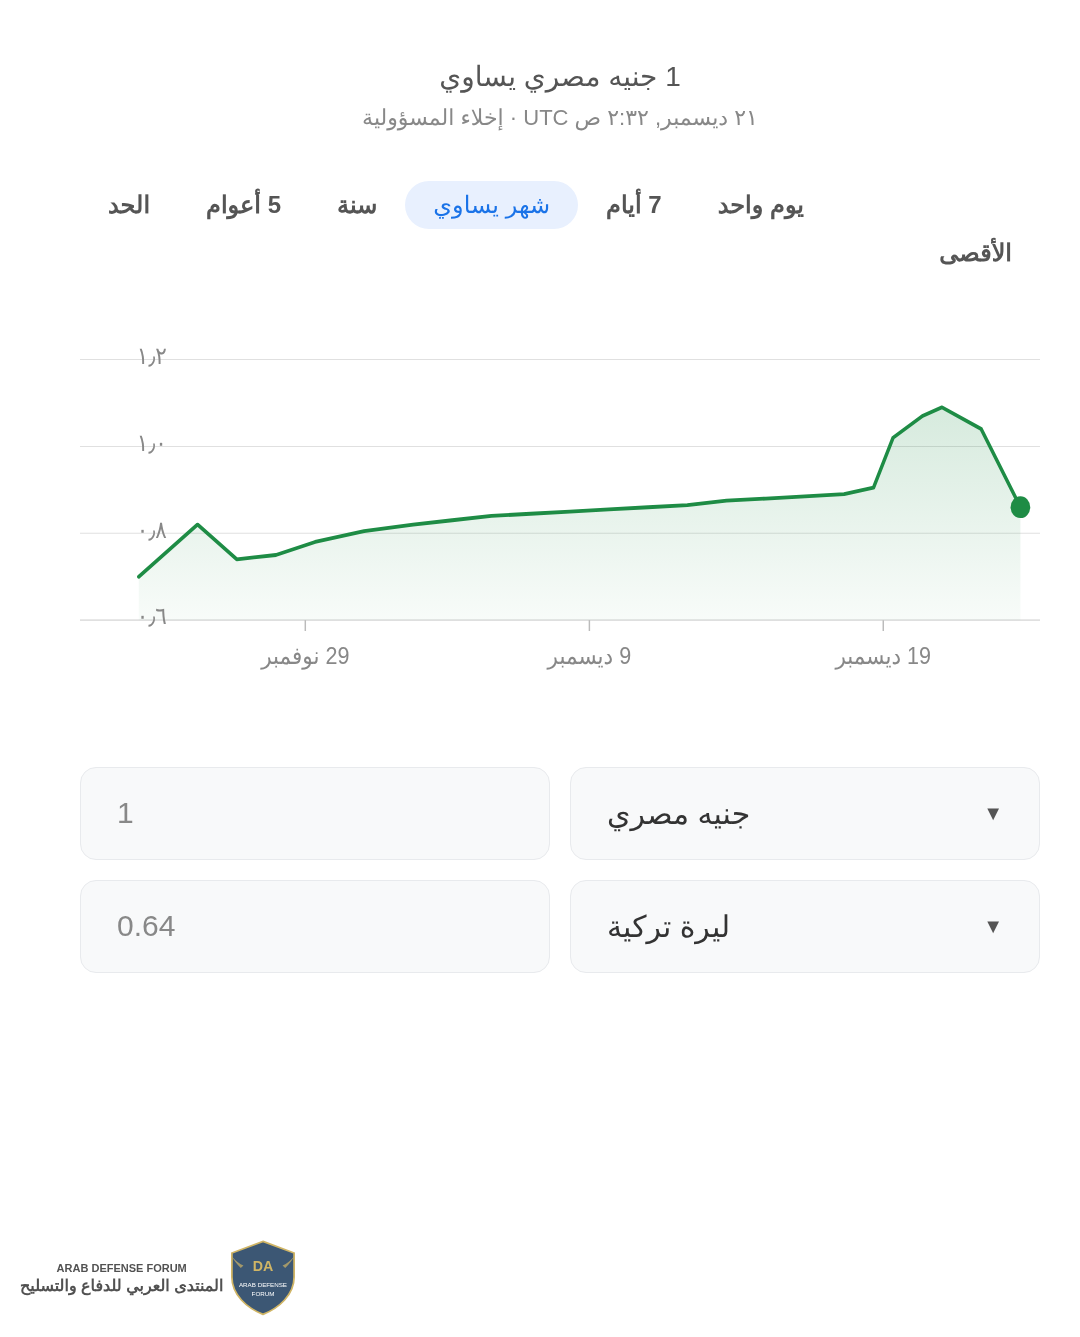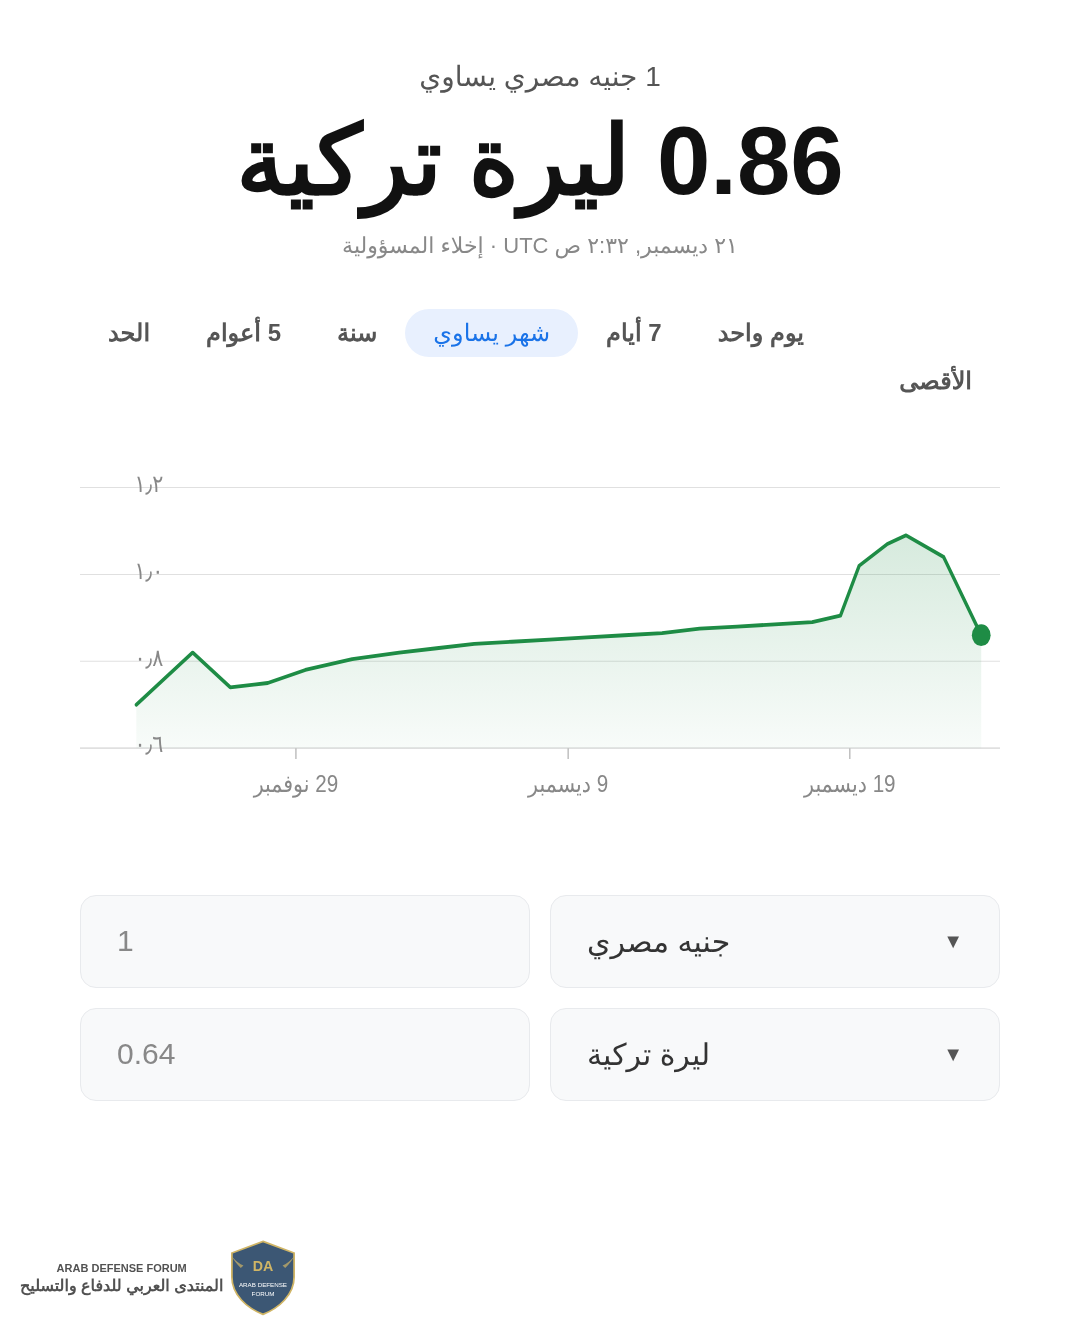--- a/index.html
+++ b/index.html
@@ -9,21 +9,21 @@
       font-family: 'Segoe UI', Arial, sans-serif;
       direction: rtl;
       width: 1080px;
       min-height: 1337px;
       overflow-x: hidden;
       color: #222;
     }
 
     .container {
       width: 1080px;
-      padding: 60px 80px 40px 80px;
+      padding: 60px 40px 40px 80px;
     }
 
     
     .subtitle {
       text-align: center;
       font-size: 28px;
       color: #555;
       margin-bottom: 12px;
       font-weight: 400;
     }
@@ -161,21 +161,20 @@
       width: 100%;
     }
   </style>
 </head>
 <body>
 
 <div class="container">
 
   <div class="subtitle">1 جنيه مصري يساوي</div>
 
-  <div class="main-value">0.86 ليرة تركية</div>
 
   <div class="timestamp">٢١ ديسمبر, ٢:٣٢ ص UTC · إخلاء المسؤولية</div>
 
   <div class="tabs-row">
     <div class="tabs-first-row">
       <div class="period-tab">يوم واحد</div>
       <div class="period-tab">7 أيام</div>
       <div class="period-tab active">شهر يساوي</div>
       <div class="period-tab">سنة</div>
       <div class="period-tab">5 أعوام</div>

